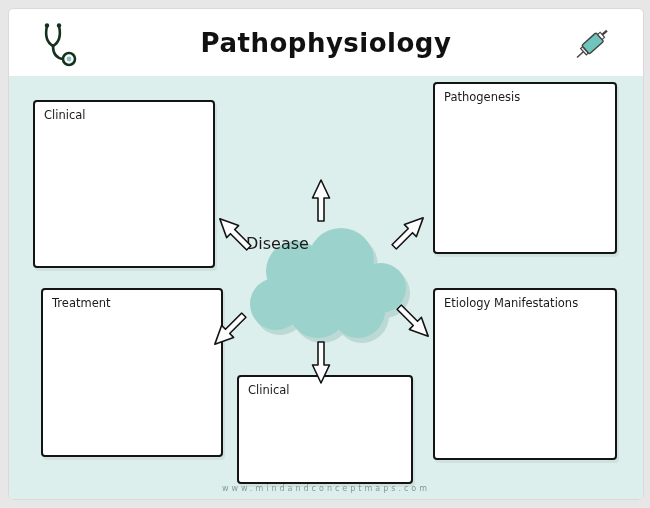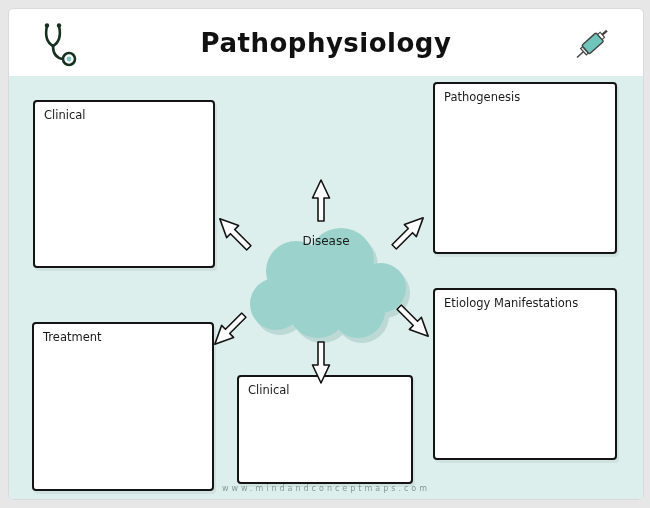--- a/index.html
+++ b/index.html
@@ -38,29 +38,29 @@
     border:2.5px solid #141414;border-radius:4px;
     box-shadow:2px 3px 0 rgba(0,0,0,0.05);
   }
   .box-label{
     display:block;padding:6px 9px;font-size:11.5px;color:#1b1b1b;
     font-family:"DejaVu Sans",sans-serif;
   }
   .box-etiology{left:24px;top:24px;width:178px;height:164px;}
   .box-risk{left:228px;top:7px;width:170px;height:105px;}
   .box-pathogenesis{left:424px;top:6px;width:180px;height:168px;}
-  .box-treatment{left:23px;top:212px;width:178px;height:165px;margin-top:34px;}
+  .box-treatment{left:32px;top:212px;width:178px;height:165px;}
   .box-diagnosis{left:228px;top:299px;width:172px;height:105px;}
   .box-clinical{left:424px;top:212px;width:180px;height:168px;}
   
   .cloud{position:absolute;left:237px;top:140px;width:160px;height:140px;}
   .cloud svg{width:100%;height:100%;filter:drop-shadow(4px 5px 0 rgba(90,150,145,0.25));}
   .cloud-label{
-    position:absolute;left:0;top:18px;width:100%;text-align:center;
-    font-size:12px;color:#1b1b1b;
+    position:absolute;left:0;top:18px;width:100%;text-align:left;
+    font-size:16px;color:#1b1b1b;
   }
   
   .arrow{position:absolute;width:44px;height:20px;}
   .arrow svg{width:100%;height:100%;display:block;}
   .arrow-up{left:290px;top:114px;transform:rotate(-90deg);}
   .arrow-ul{left:203px;top:147px;transform:rotate(-135deg);}
   .arrow-ur{left:378px;top:146px;transform:rotate(-45deg);}
   .arrow-ll{left:198px;top:244px;transform:rotate(135deg);}
   .arrow-down{left:290px;top:277px;transform:rotate(90deg);}
   .arrow-lr{left:383px;top:236px;transform:rotate(45deg);}

